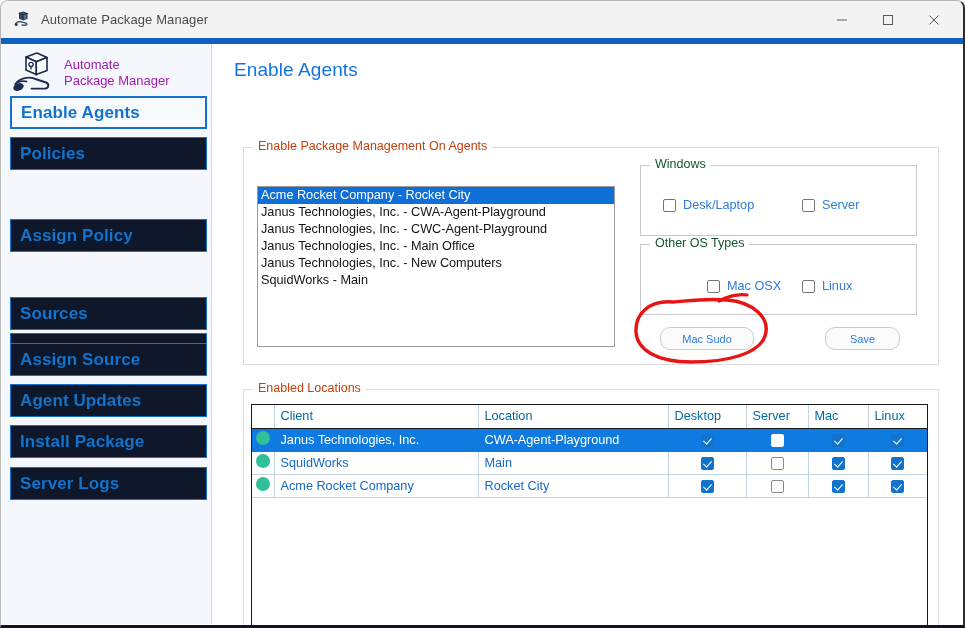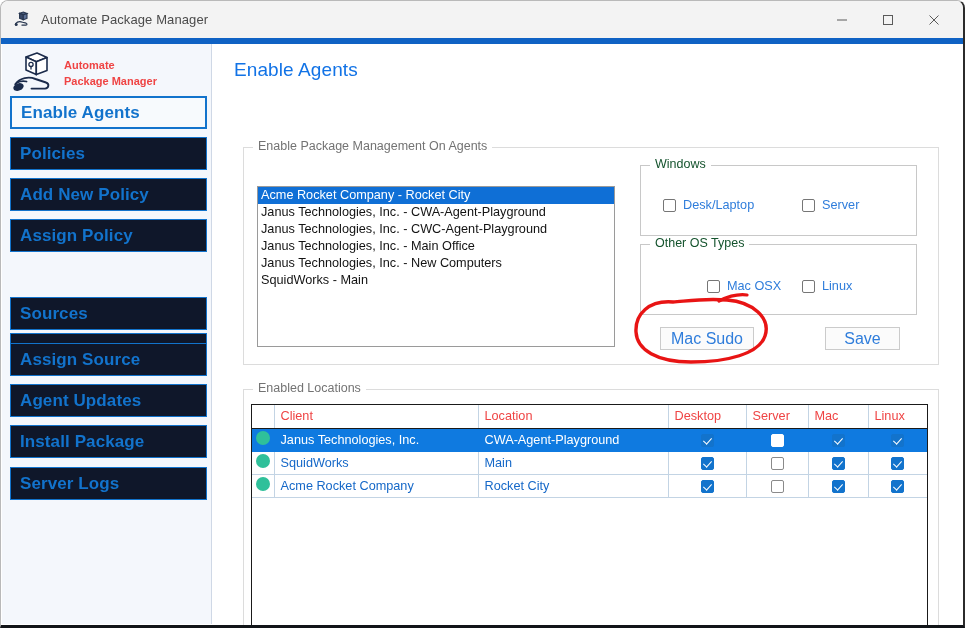--- a/index.html
+++ b/index.html
@@ -68,22 +68,22 @@
   #logo {
     position: absolute; left: 10px; top: 5px;
     width: 196px; height: 48px;
     display: flex; align-items: center;
   }
   #logo .logo-mark {
     width: 46px; height: 44px; flex: none;
     position: relative; margin-right: 6px;
   }
   #logo .logo-text {
-    font-size: 11px; font-weight: bold;
-    color: #ef4444; line-height: 16px;
+    font-size: 13px; font-weight: normal;
+    color: #a21caf; line-height: 16px;
   }
 
   .navbtn {
     position: absolute; left: 8px;
     width: 197px; height: 33px;
     background: #0f172a;
     border: 1px solid #1273cc;
     display: flex; align-items: center;
     padding-left: 9px;
     font-size: 17px; font-weight: bold;
@@ -106,21 +106,21 @@
 
   .groupbox {
     position: absolute;
     border: 1px solid #dcdcdc;
   }
   .groupbox > .gb-label {
     position: absolute; top: -9px; left: 9px;
     background: #ffffff;
     padding: 0 5px;
     font-size: 12.5px;
-    color: #737373;
+    color: #c2410c;
     white-space: nowrap;
   }
   .groupbox.dark { border: 1px solid #c8c8c8; }
   .groupbox.dark > .gb-label { color: #14532d; }
 
   .field-label {
     position: absolute;
     font-size: 12.5px;
     color: #2f7ddb;
   }
@@ -152,23 +152,23 @@
     margin-right: 7px; flex: none;
   }
   .cblabel { font-size: 12.7px; color: #2f7ddb; white-space: nowrap; }
 
   
   .pushbtn {
     position: absolute;
     height: 23px;
     background: #fbfbfb;
     border: 1px solid #cbcbcb;
-    border-radius: 0;
+    border-radius: 10px;
     display: flex; align-items: center; justify-content: center;
-    font-size: 16px;
+    font-size: 11px;
     color: #2f7ddb;
   }
 
   
   #gridwrap {
     position: absolute; left: 250px; top: 360px;
     width: 677px; height: 232px;
     background: #ffffff;
     border: 1px solid #1a1a1a;
     overflow: hidden;
@@ -179,21 +179,21 @@
     border-bottom: 1px solid #c3d4e4;
     height: 23px;
     font-size: 12.7px;
     font-weight: normal;
     padding: 0 0 0 6px;
     text-align: left;
     color: #1a1a1a;
     white-space: nowrap;
     overflow: hidden;
   }
-  table.grid th { color: #ef4444; border-bottom: 1px solid #1a1a1a; }
+  table.grid th { color: #0369a1; border-bottom: 1px solid #1a1a1a; }
   table.grid td.c { text-align: center; padding: 0; }
   table.grid tr.sel td { background: #0f7ae0; color: #ffffff; border-right-color: #0f7ae0; border-bottom-color: #0f7ae0; }
   table.grid tr.norm td { color: #1568c8; }
   .dot {
     width: 14px; height: 14px; border-radius: 50%;
     background: #2fc09a;
     display: inline-block;
   }
   .gcb {
     width: 13px; height: 13px;
@@ -278,23 +278,20 @@
           <div>Automate</div>
           <div>Package Manager</div>
         </div>
       </div>
 
       <div class="navbtn active" style="top:52px;">
           <span>Enable Agents</span>
         </div>
       <div class="navbtn" style="top:93px;">
           <span>Policies</span>
-        </div>
-      <div class="navbtn" style="top:134px;">
-          <span>Add New Policy</span>
         </div>
       <div class="navbtn" style="top:175px;">
           <span>Assign Policy</span>
         </div>
       <div class="navbtn" style="top:217px;margin-top:36px;">
           <span>Sources</span>
         </div>
       <div class="navbtn" style="top:258px;margin-top:31px;">
           <span>Add New Source</span>
         </div>

